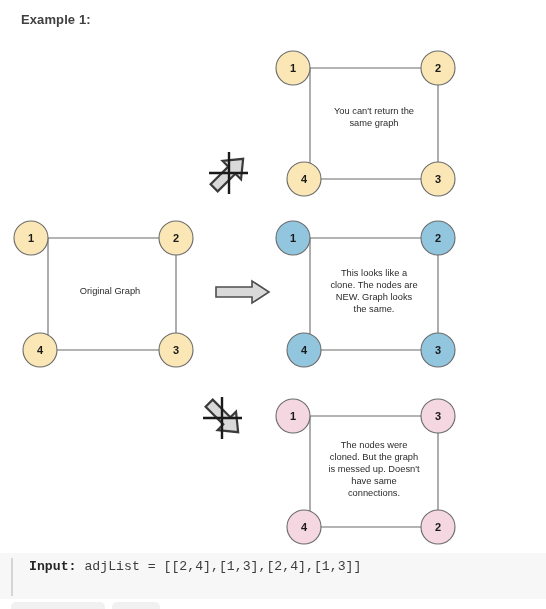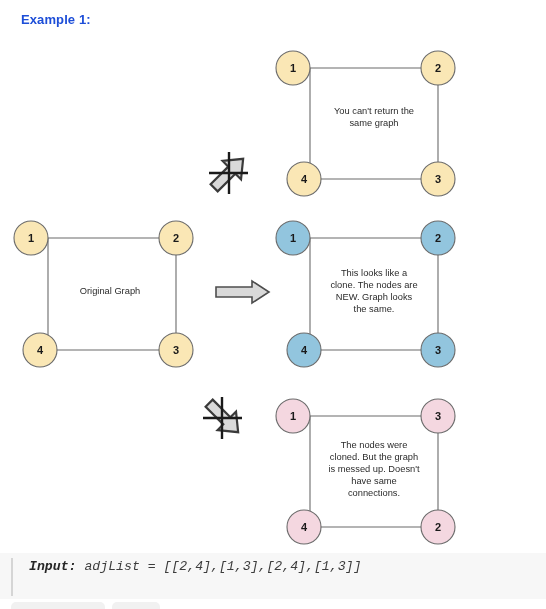--- a/index.html
+++ b/index.html
@@ -17,21 +17,21 @@
     background: #ffffff;
   }
 
   
   .example-heading {
     position: absolute;
     left: 10px;
     top: 12px;
     font-size: 13px;
     font-weight: bold;
-    color: #1d4ed8;
+    color: #404040;
     letter-spacing: 0.1px;
     padding-left: 11px;
   }
 
   
   .figure {
     position: absolute;
     left: 0; top: 34px;
     width: 546px;
     height: 516px;
@@ -71,21 +71,20 @@
   .arrow svg { display: block; overflow: visible; }
 
   
   .codeblock {
     position: absolute;
     left: 0;
     top: 553px;
     width: 546px;
     height: 46px;
     background: #f7f7f7;
-    font-style: italic;
   }
   .codeblock .rail {
     position: absolute;
     left: 11px;
     top: 5px;
     width: 2px;
     height: 38px;
     background: #d5d5d5;
   }
   .code-lines {

